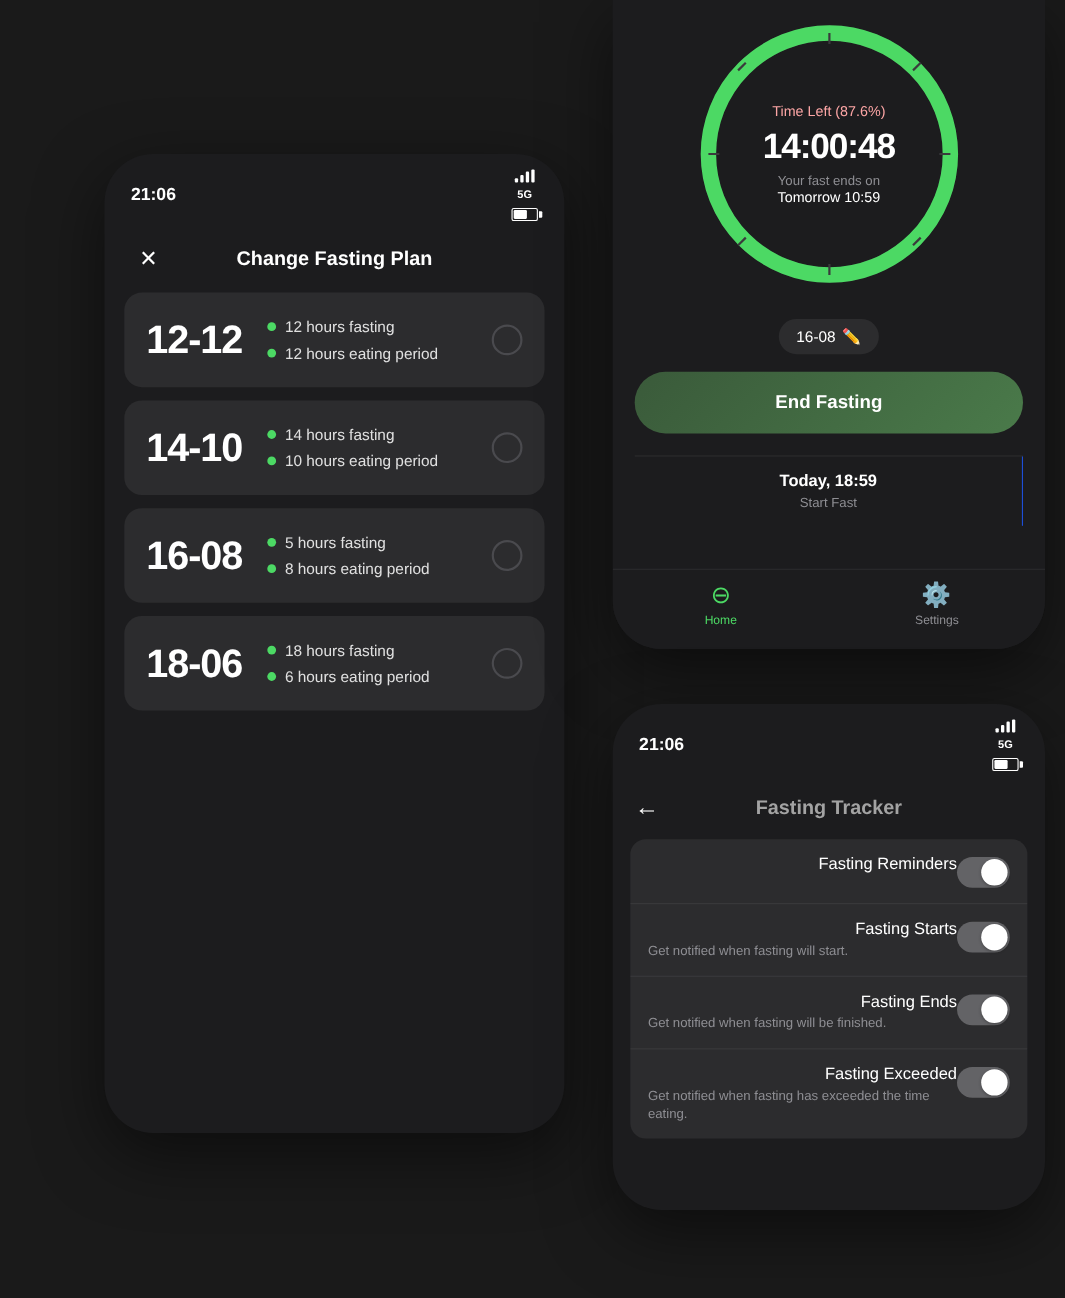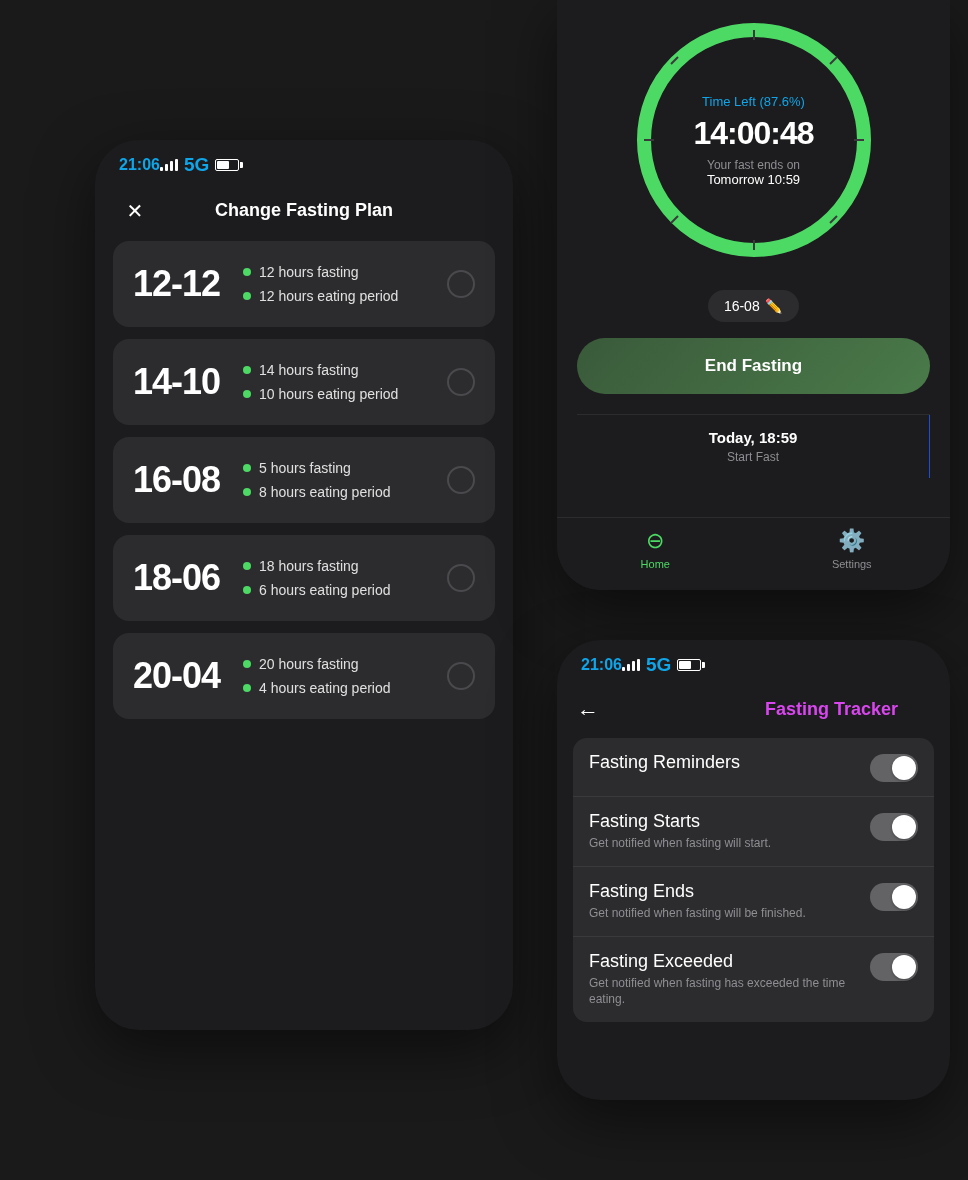--- a/index.html
+++ b/index.html
@@ -47,33 +47,34 @@
       height: 460px;
       background: #1c1c1e;
       border-radius: 44px;
       overflow: hidden;
       box-shadow: 0 20px 60px rgba(0,0,0,0.5);
     }
 
     
     .status-bar {
       display: flex;
-      justify-content: flex-start;
+      justify-content: space-between;
       align-items: center;
       padding: 14px 24px 8px;
-      color: #0ea5e9;
+      color: #ffffff;
       font-size: 16px;
       font-weight: 600;
     }
     .status-right {
       display: flex;
       align-items: center;
       gap: 6px;
-      font-size: 19px;
+      font-size: 10px;
       font-weight: 600;
+      flex-direction: column;
     }
     .signal-bars {
       display: flex;
       align-items: flex-end;
       gap: 2px;
       height: 12px;
     }
     .signal-bar {
       width: 3px;
       background: #fff;
@@ -208,21 +209,21 @@
       transform: rotate(-90deg);
     }
     .timer-center {
       position: absolute;
       top: 50%;
       left: 50%;
       transform: translate(-50%, -50%);
       text-align: center;
     }
     .time-left-label {
-      color: #0ea5e9;
+      color: #fca5a5;
       font-size: 13px;
       margin-bottom: 6px;
     }
     .timer-display {
       color: #fff;
       font-size: 32px;
       font-weight: 700;
       letter-spacing: -1px;
       margin-bottom: 6px;
     }
@@ -337,53 +338,53 @@
       padding: 12px 20px 16px;
       position: relative;
     }
     .back-btn {
       color: #fff;
       font-size: 22px;
       cursor: pointer;
       margin-right: 10px;
     }
     .settings-title {
-      color: #d946ef;
+      color: #a3a3a3;
       font-size: 18px;
       font-weight: 600;
       flex: 1;
-      text-align: right;
+      text-align: center;
       margin-right: 32px;
     }
 
     .settings-card {
       background: #2c2c2e;
       border-radius: 14px;
       margin: 0 16px;
       overflow: hidden;
     }
     .settings-row {
       display: flex;
       align-items: flex-start;
       padding: 14px 16px;
       border-bottom: 1px solid #3a3a3c;
       position: relative;
     }
     .settings-row:last-child {
       border-bottom: none;
-      gap: 12px;
     }
     .settings-row-text {
       flex: 1;
     }
     .settings-row-title {
       color: #fff;
-      font-size: 18px;
+      font-size: 15px;
       font-weight: 500;
       margin-bottom: 3px;
+      text-align: right;
     }
     .settings-row-subtitle {
       color: #8e8e93;
       font-size: 12px;
       line-height: 1.4;
     }
     .toggle {
       width: 48px;
       height: 28px;
       background: #636366;
@@ -487,34 +488,20 @@
           <span>18 hours fasting</span>
         </div>
         <div class="plan-detail-item">
           <div class="green-dot"></div>
           <span>6 hours eating period</span>
         </div>
       </div>
       <div class="plan-check"></div>
     </div>
 
-    <div class="plan-card">
-      <span class="plan-number">20-04</span>
-      <div class="plan-details">
-        <div class="plan-detail-item">
-          <div class="green-dot"></div>
-          <span>20 hours fasting</span>
-        </div>
-        <div class="plan-detail-item">
-          <div class="green-dot"></div>
-          <span>4 hours eating period</span>
-        </div>
-      </div>
-      <div class="plan-check"></div>
-    </div>
 
   </div>
 </div>
 
 <div class="phone-right-top">
 
   <div class="timer-section">
     <div class="timer-ring-container">
       <svg class="timer-ring-svg" viewBox="0 0 260 260">
 

